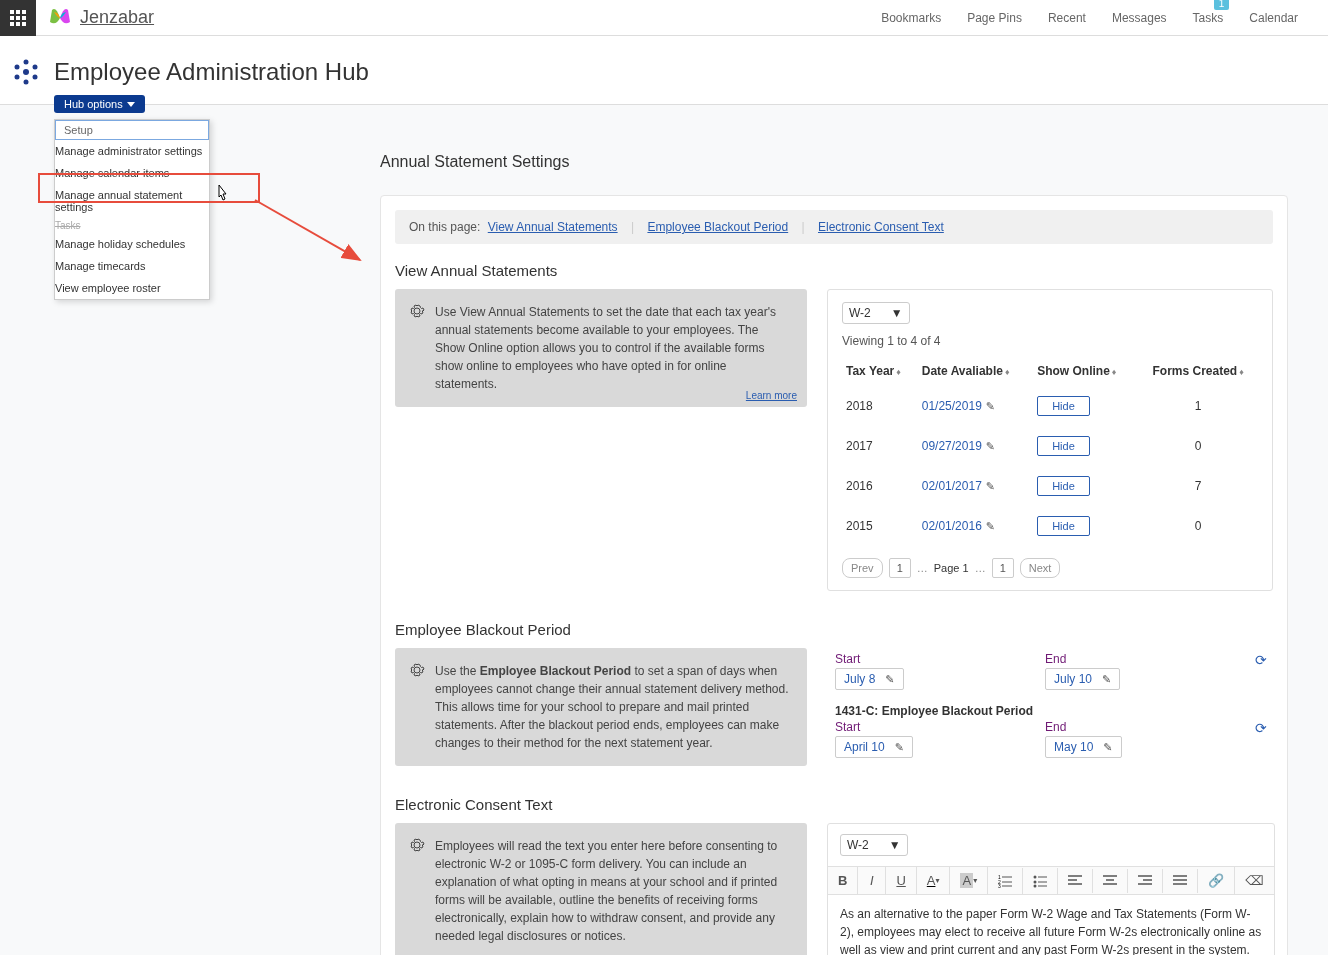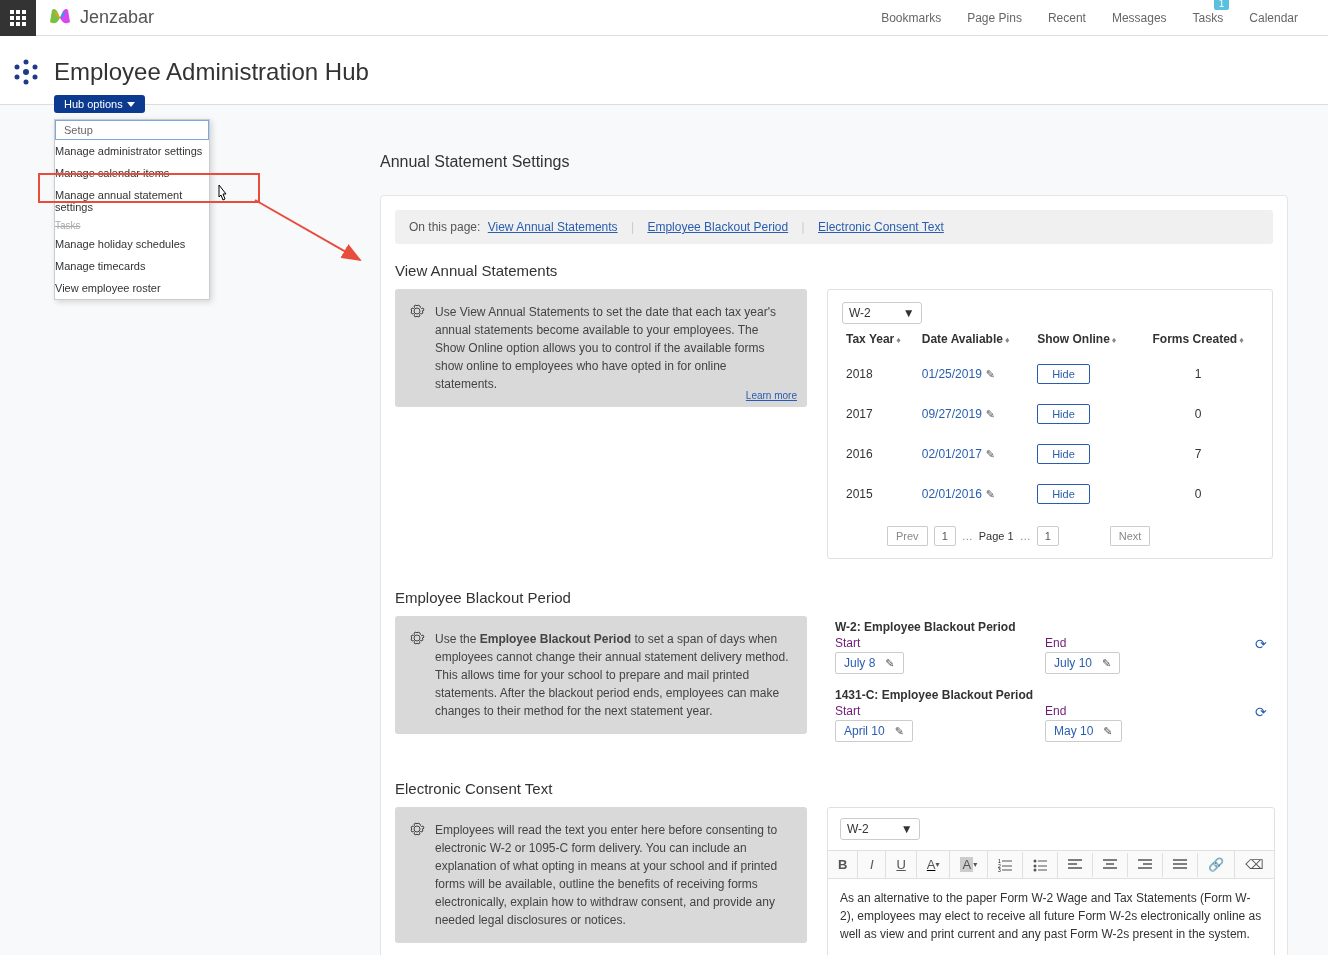--- a/index.html
+++ b/index.html
@@ -3,21 +3,21 @@
 <meta charset="utf-8">
 <style>
 * { box-sizing: border-box; margin: 0; padding: 0; }
 body { font-family: Arial, sans-serif; font-size: 12px; color: #333; background: #f8f9fa; width: 1328px; }
 .topbar { display: flex; align-items: center; background: #fff; border-bottom: 1px solid #ddd; height: 36px; }
 .apps-btn { width: 36px; height: 36px; background: #333; display: flex; align-items: center; justify-content: center; cursor: pointer; }
 .apps-grid { display: grid; grid-template-columns: repeat(3, 4px); grid-gap: 2px; }
 .apps-grid span { width: 4px; height: 4px; background: #fff; }
 .logo-area { display: flex; align-items: center; gap: 6px; padding-left: 10px; }
 .logo-icon { width: 28px; height: 28px; display: flex; align-items: center; justify-content: center; }
-.logo-text { font-size: 18px; color: #555; font-weight: 400; }
+.logo-text { font-size: 18px; color: #555; font-weight: 400; text-decoration: underline; }
 .topnav { margin-left: auto; display: flex; gap: 26px; padding-right: 30px; }
 .topnav-item { font-size: 12px; color: #666; cursor: pointer; position: relative; padding: 6px 0; }
 .badge { position: absolute; top: -8px; right: -6px; background: #5bc0de; color: #fff; font-size: 10px; padding: 1px 5px; border-radius: 2px; }
 .hub-header { display: flex; align-items: center; gap: 12px; padding: 20px 10px 16px 10px; background: #fff; border-bottom: 1px solid #ddd; }
 .hub-icon { width: 32px; height: 32px; }
 .hub-title { font-size: 24px; font-weight: 300; color: #333; }
 .content-wrap { padding: 0 0 0 54px; position: relative; }
 .hub-options-btn { background: #0b3a8f; color: #fff; font-size: 11px; padding: 3px 10px; border-radius: 3px; border: none; cursor: pointer; display: inline-flex; align-items: center; gap: 4px; margin-top: -18px; position: relative; top: -8px; }
 .dropdown-menu { position: absolute; top: 14px; left: 54px; width: 156px; background: #fff; border: 1px solid #ccc; box-shadow: 2px 2px 6px rgba(0,0,0,0.15); z-index: 100; }
 .dropdown-header { font-size: 11px; color: #666; padding: 3px 8px; border: 1px solid #7ba8e0; background: #fff; }
@@ -29,31 +29,31 @@
 .section-container { background: #fff; border: 1px solid #e5e5e5; border-radius: 4px; padding: 14px; margin-bottom: 20px; }
 .onpage-bar { background: #f0f0f0; padding: 10px 14px; border-radius: 3px; margin-bottom: 18px; font-size: 12px; color: #555; }
 .onpage-bar a { color: #2a5db0; text-decoration: underline; margin: 0 4px; }
 .onpage-bar .sep { color: #ccc; margin: 0 6px; }
 .sub-section-title { font-size: 15px; font-weight: 400; color: #333; margin: 10px 0 10px 0; }
 .two-col { display: flex; gap: 20px; align-items: flex-start; }
 .info-box { flex: 0 0 412px; background: #d9d9d9; border-radius: 3px; padding: 14px 16px 14px 14px; display: flex; gap: 10px; position: relative; }
 .info-box-text { font-size: 12px; color: #444; line-height: 1.5; }
 .learn-more { position: absolute; bottom: 6px; right: 10px; font-size: 10px; color: #2a5db0; text-decoration: underline; cursor: pointer; }
 .right-panel { flex: 1; border: 1px solid #e0e0e0; border-radius: 3px; padding: 12px 14px; }
-.select-ctl { border: 1px solid #ccc; border-radius: 3px; padding: 3px 6px; font-size: 12px; background: #fff; cursor: pointer; display: inline-flex; align-items: center; gap: 32px; }
+.select-ctl { border: 1px solid #ccc; border-radius: 3px; padding: 3px 6px; font-size: 12px; background: #fff; cursor: pointer; display: inline-flex; align-items: center; gap: 20px; }
 .viewing-text { font-size: 12px; color: #555; margin: 10px 0 8px 0; }
 .data-table { width: 100%; border-collapse: collapse; }
 .data-table th { text-align: left; font-size: 12px; font-weight: bold; color: #333; padding: 8px 4px; }
 .data-table td { font-size: 12px; color: #333; padding: 10px 4px; vertical-align: middle; }
 .sort-icon { font-size: 9px; color: #888; margin-left: 2px; }
 .date-link { color: #2a5db0; }
 .pencil { color: #555; margin-left: 4px; cursor: pointer; font-size: 11px; }
 .hide-btn { border: 1px solid #2a5db0; background: #fff; color: #2a5db0; font-size: 11px; padding: 3px 14px; border-radius: 2px; cursor: pointer; }
 .pager { display: flex; align-items: center; gap: 6px; margin-top: 12px; font-size: 11px; }
-.pager-btn { border: 1px solid #ccc; background: #fff; color: #888; padding: 3px 8px; border-radius: 1px; cursor: pointer; font-size: 11px; margin-left: 45px; }
+.pager-btn { border: 1px solid #ccc; background: #fff; color: #888; padding: 3px 8px; border-radius: 8px; cursor: pointer; font-size: 11px; }
 .pager-num { border: 1px solid #ccc; background: #fff; color: #555; padding: 3px 7px; border-radius: 2px; }
 .pager-dots { color: #888; }
 .pager-cur { font-weight: normal; color: #333; }
 .blackout-title { font-size: 12px; font-weight: bold; color: #333; margin-bottom: 2px; }
 .blackout-row { display: flex; gap: 60px; margin-bottom: 14px; align-items: flex-start; }
 .blackout-col { flex: 0 0 150px; }
 .blackout-label { font-size: 12px; color: #701a75; margin-bottom: 2px; }
 .blackout-val { border: 1px solid #ccc; border-radius: 2px; padding: 3px 8px; display: inline-flex; align-items: center; gap: 6px; font-size: 12px; color: #2a5db0; }
 .refresh-icon { color: #2a5db0; font-size: 14px; cursor: pointer; }
 .editor-panel { flex: 1; border: 1px solid #e0e0e0; border-radius: 3px; }
@@ -178,20 +178,21 @@
               </svg>
           </span>
           <div class="info-box-text">Use View Annual Statements to set the date that each tax year's annual statements become available to your employees. The Show Online option allows you to control if the available forms show online to employees who have opted in for online statements.</div>
           <span class="learn-more">Learn more</span>
         </div>
         <div class="right-panel">
           <div class="select-ctl">
             <span>W-2</span>
             <span>▼</span>
           </div>
+          <div class="viewing-text">Viewing 1 to 4 of 4</div>
           <table class="data-table">
             <thead>
               <tr>
                 <th><span>Tax Year</span><span class="sort-icon">♦</span></th>
                 <th><span>Date Avaliable</span><span class="sort-icon">♦</span></th>
                 <th><span>Show Online</span><span class="sort-icon">♦</span></th>
                 <th style="text-align:center"><span>Forms Created</span><span class="sort-icon">♦</span></th>
               </tr>
             </thead>
             <tbody id="annual-rows">
@@ -239,21 +240,20 @@
           <span>
             <svg width="16" height="16" viewBox="0 0 16 16">
                 <path d="M8 5a3 3 0 100 6 3 3 0 000-6zM14 8l1-1-1-2-1.5.5-1-1L11 3 9 2l-1 1-1-1-2 1 .5 1.5-1 1L3 5 2 7l1 1-1 1 1 2 1.5-.5 1 1L5 13l2 1 1-1 1 1 2-1-.5-1.5 1-1L13 11l1-2-1-1z" fill="none" stroke="#444" stroke-width="1"></path>
               </svg>
           </span>
           <div class="info-box-text">
             <span>Use the </span><b>Employee Blackout Period</b><span> to set a span of days when employees cannot change their annual statement delivery method. This allows time for your school to prepare and mail printed statements. After the blackout period ends, employees can make changes to their method for the next statement year.</span>
           </div>
         </div>
         <div style="flex:1; padding:4px 8px;">
-          <div class="blackout-title">W-2: Employee Blackout Period</div>
           <div class="blackout-row">
             <div class="blackout-col">
               <div class="blackout-label">Start</div>
               <div class="blackout-val">
                   <span>July 8</span>
                   <span class="pencil">✎</span>
                 </div>
             </div>
             <div class="blackout-col">
               <div class="blackout-label">End</div>

